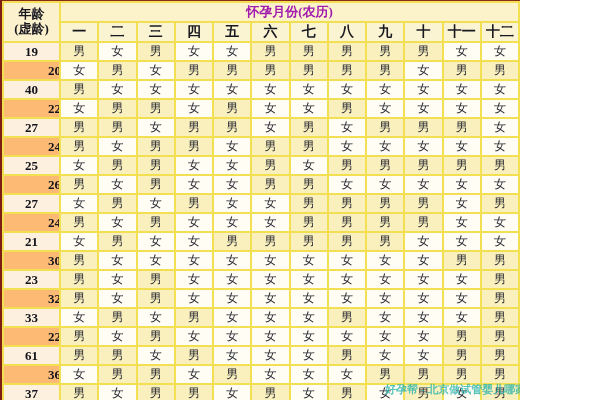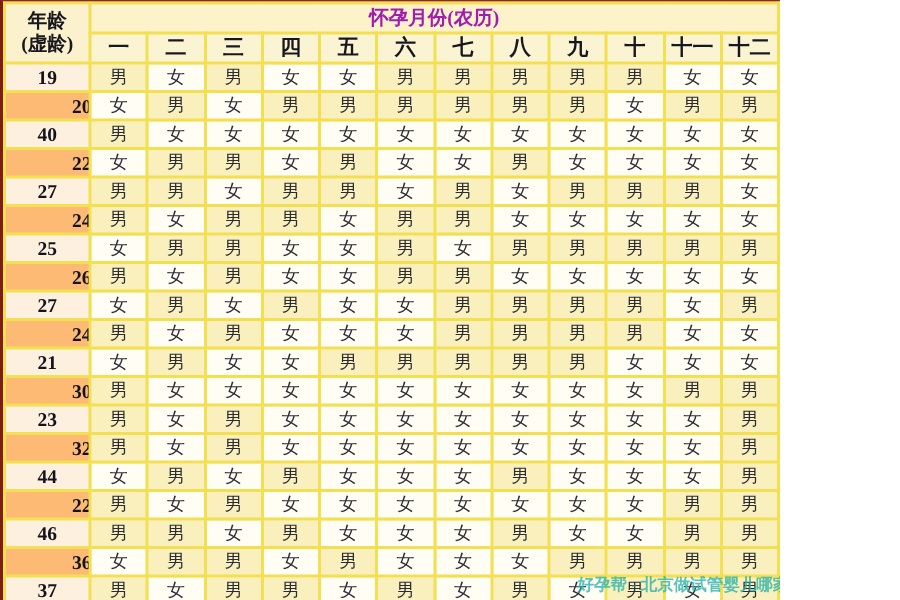--- a/index.html
+++ b/index.html
@@ -286,21 +286,21 @@
           <td class="gcell girl">女</td>
           <td class="gcell girl">女</td>
           <td class="gcell girl">女</td>
           <td class="gcell girl">女</td>
           <td class="gcell girl">女</td>
           <td class="gcell girl">女</td>
           <td class="gcell girl">女</td>
           <td class="gcell boy">男</td>
         </tr>
         <tr>
-          <td class="age alt-a">44</td>
+          <td class="age alt-a">33</td>
           <td class="gcell girl">女</td>
           <td class="gcell boy">男</td>
           <td class="gcell girl">女</td>
           <td class="gcell boy">男</td>
           <td class="gcell girl">女</td>
           <td class="gcell girl">女</td>
           <td class="gcell girl">女</td>
           <td class="gcell boy">男</td>
           <td class="gcell girl">女</td>
           <td class="gcell girl">女</td>
@@ -316,21 +316,21 @@
           <td class="gcell girl">女</td>
           <td class="gcell girl">女</td>
           <td class="gcell girl">女</td>
           <td class="gcell girl">女</td>
           <td class="gcell girl">女</td>
           <td class="gcell girl">女</td>
           <td class="gcell boy">男</td>
           <td class="gcell boy">男</td>
         </tr>
         <tr>
-          <td class="age alt-a">46</td>
+          <td class="age alt-a">61</td>
           <td class="gcell boy">男</td>
           <td class="gcell boy">男</td>
           <td class="gcell girl">女</td>
           <td class="gcell boy">男</td>
           <td class="gcell girl">女</td>
           <td class="gcell girl">女</td>
           <td class="gcell girl">女</td>
           <td class="gcell boy">男</td>
           <td class="gcell girl">女</td>
           <td class="gcell girl">女</td>

